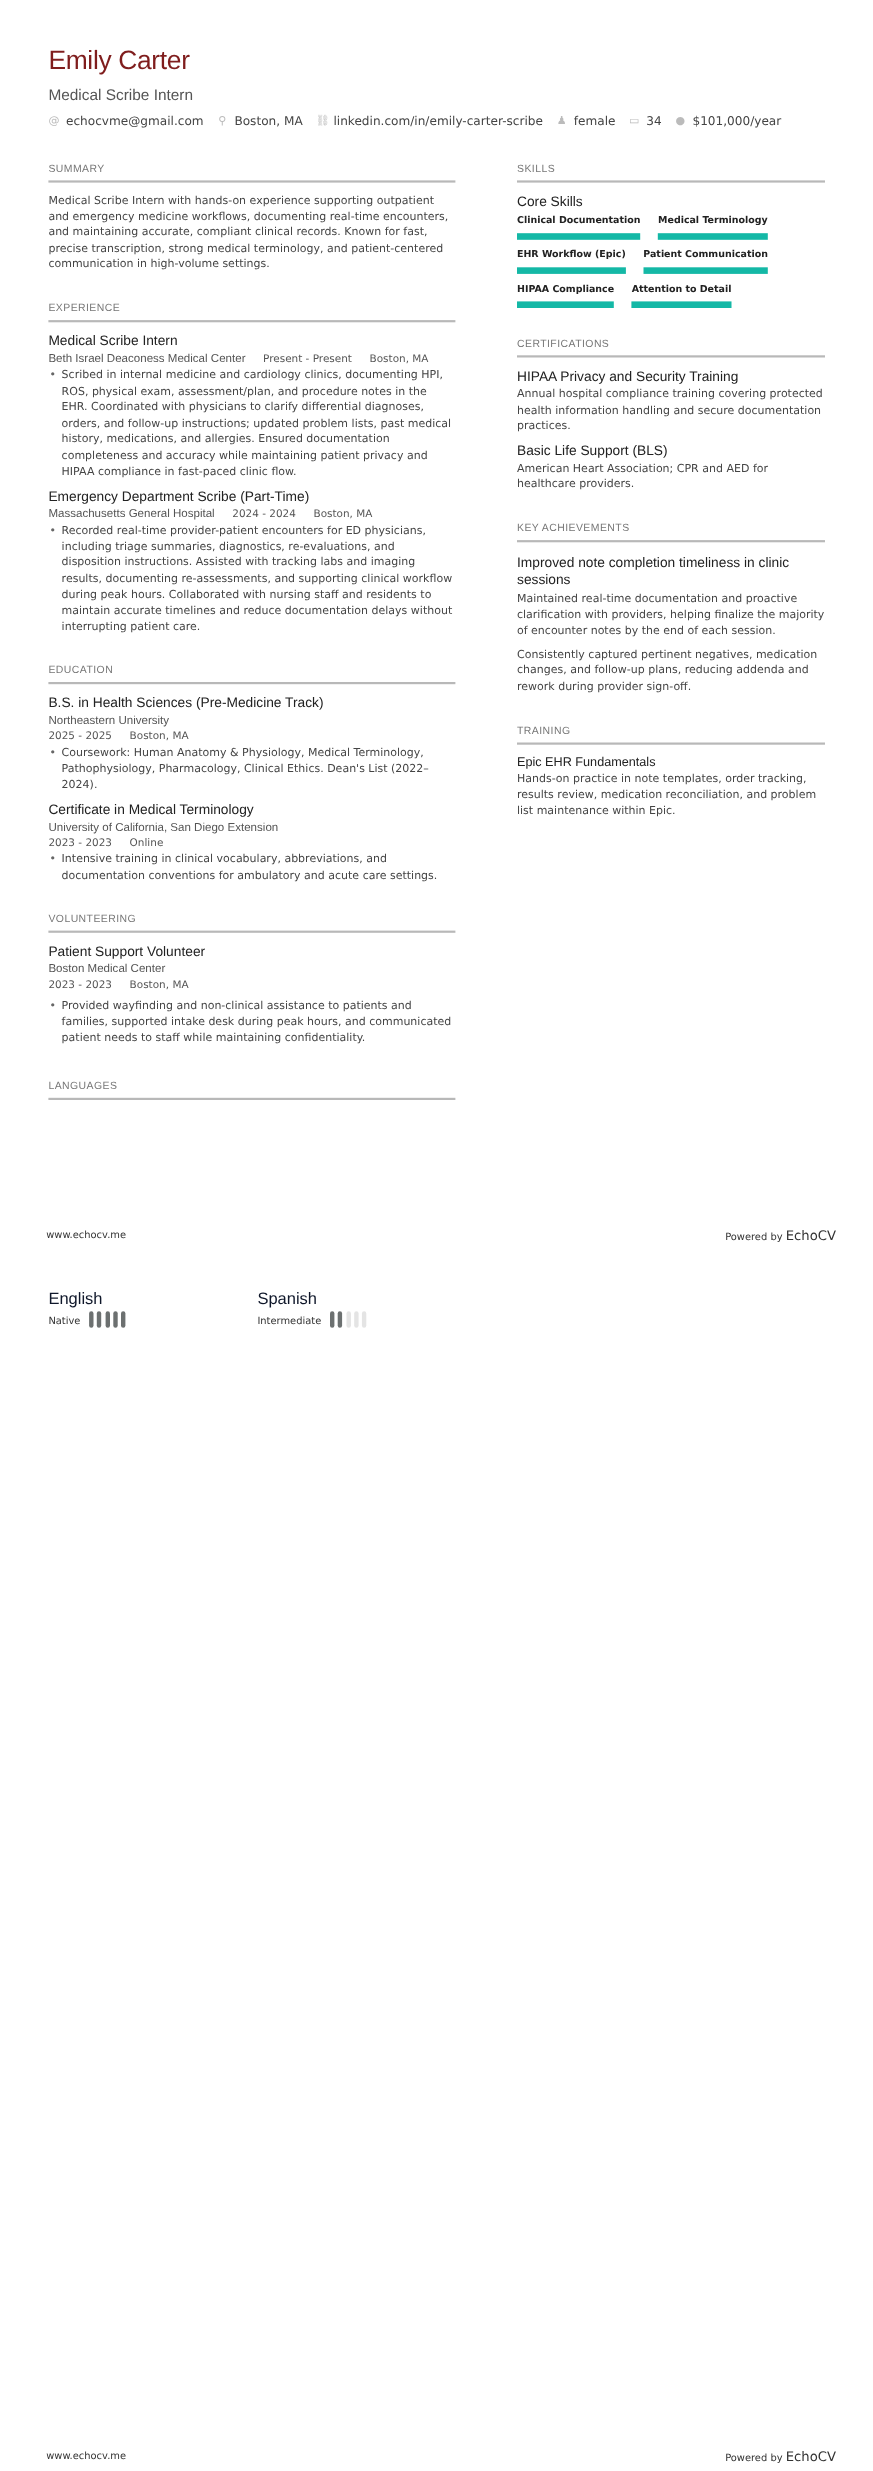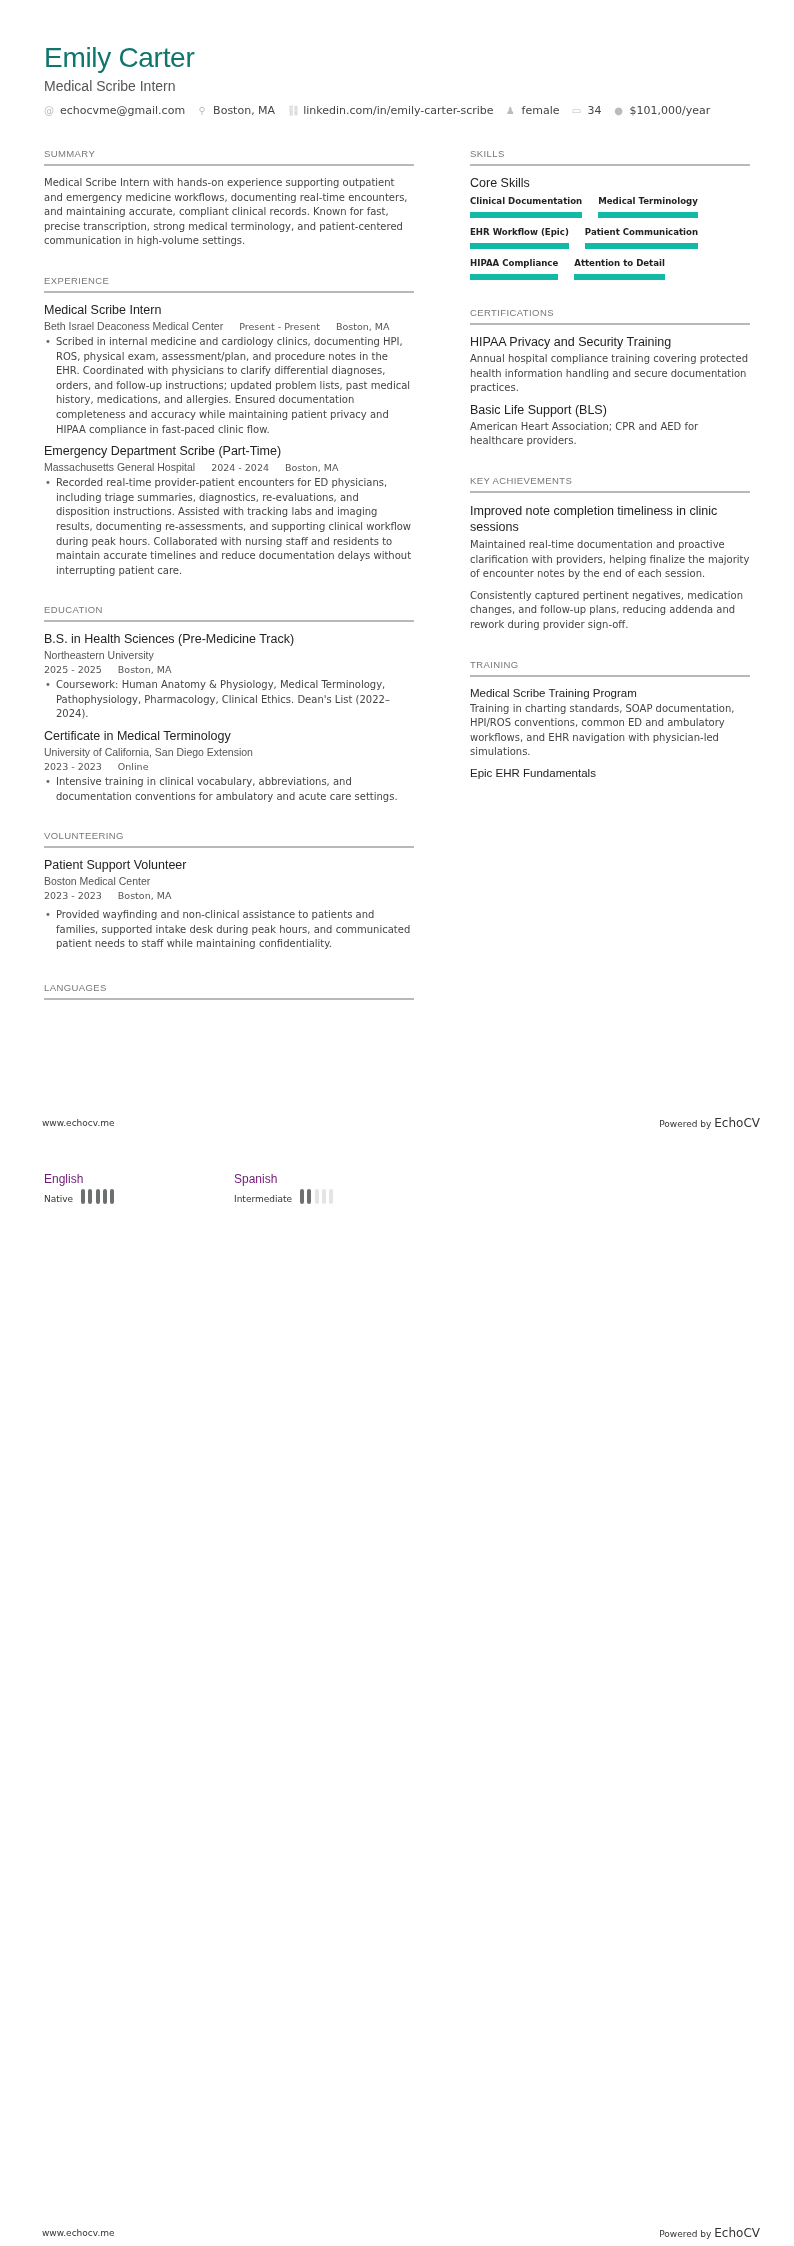--- a/index.html
+++ b/index.html
@@ -1,19 +1,19 @@
 <!DOCTYPE html>
 <html><head>
 <meta charset="utf-8">
 <style>
   * { box-sizing: border-box; margin: 0; padding: 0; }
   html, body { width: 794px; height: 2246px; background: #ffffff; }
   body { position: relative; font-family: "Liberation Sans", sans-serif; color: #333; overflow: hidden; }
   .page { position: absolute; left: 0; top: 0; width: 794px; }
-  .name { position: absolute; left: 44px; top: 42px; font-size: 28px; color: #0f766e; font-weight: 400; letter-spacing: -0.3px; }
+  .name { position: absolute; left: 44px; top: 42px; font-size: 24px; color: #7f1d1d; font-weight: 400; letter-spacing: -0.3px; }
   .title { position: absolute; left: 44px; top: 78px; font-size: 14px; color: #555; }
   .contacts { position: absolute; left: 44px; top: 104px; display: flex; align-items: center; font-size: 11px; color: #444; font-family: "DejaVu Sans", sans-serif; }
   .contact { display: flex; align-items: center; margin-right: 12px; }
   .cicon { display: inline-block; width: 10px; height: 10px; margin-right: 6px; color: #bbb; font-size: 10px; line-height: 10px; text-align: center; }
 
   .left { position: absolute; left: 44px; top: 148px; width: 370px; }
   .right { position: absolute; left: 470px; top: 148px; width: 280px; }
   .sec-h { font-size: 9.5px; color: #777; letter-spacing: 0.4px; text-transform: uppercase; padding-bottom: 5px; border-bottom: 2px solid #b8b8b8; margin-bottom: 10px; }
   .body-text { font-family: "DejaVu Sans", sans-serif; font-size: 10px; line-height: 14.6px; color: #444; }
   .entry-title { font-size: 12.5px; color: #222; margin-bottom: 3px; }
@@ -33,21 +33,21 @@
   .chips { display: flex; flex-wrap: wrap; }
   .chip { font-family: "DejaVu Sans", sans-serif; font-size: 8.6px; font-weight: bold; color: #222; padding-bottom: 6px; border-bottom: 6px solid #14b8a6; margin-right: 16px; margin-bottom: 9px; white-space: nowrap; }
 
   .footer { position: absolute; left: 0; width: 794px; height: 20px; font-family: "DejaVu Sans", sans-serif; font-size: 9px; color: #333; }
   .footer .url { position: absolute; left: 42px; top: 4px; }
   .footer .pb { position: absolute; right: 34px; top: 2px; text-align: center; }
   .footer .pb .brand { font-size: 12px; color: #333; }
 
   .langs { position: absolute; left: 44px; top: 1172px; display: flex; }
   .lang { width: 190px; }
-  .lang-name { font-size: 12px; color: #701a75; margin-bottom: 3px; }
+  .lang-name { font-size: 15px; color: #0f172a; margin-bottom: 3px; }
   .lang-level { display: flex; align-items: flex-end; font-family: "DejaVu Sans", sans-serif; font-size: 9px; color: #333; }
   .bars { display: flex; margin-left: 8px; }
   .bar { width: 4px; height: 15px; border-radius: 2px; margin-right: 3.3px; background: #6c7070; }
   .bar.off { background: #e4e4e4; }
 </style>
 </head>
 <body>
 
 <div class="page">
 
@@ -193,25 +193,22 @@
         <p class="body-text">Maintained real-time documentation and proactive clarification with providers, helping finalize the majority of encounter notes by the end of each session.</p>
       </div>
       <div class="block">
         <p class="body-text">Consistently captured pertinent negatives, medication changes, and follow-up plans, reducing addenda and rework during provider sign-off.</p>
       </div>
     </section>
 
     <section class="section">
       <div class="sec-h">Training</div>
       <div class="block">
-        <div class="entry-title sm">Medical Scribe Training Program</div>
-        <p class="body-text">Training in charting standards, SOAP documentation, HPI/ROS conventions, common ED and ambulatory workflows, and EHR navigation with physician-led simulations.</p>
-      </div>
-      <div class="block">
         <div class="entry-title sm">Epic EHR Fundamentals</div>
+        <p class="body-text">Hands-on practice in note templates, order tracking, results review, medication reconciliation, and problem list maintenance within Epic.</p>
       </div>
     </section>
   </div>
 
   <div class="footer" style="top:1114px">
     <span class="url">www.echocv.me</span>
     <span class="pb">
       <span>Powered by</span>
       <span class="brand">EchoCV</span>
     </span>

